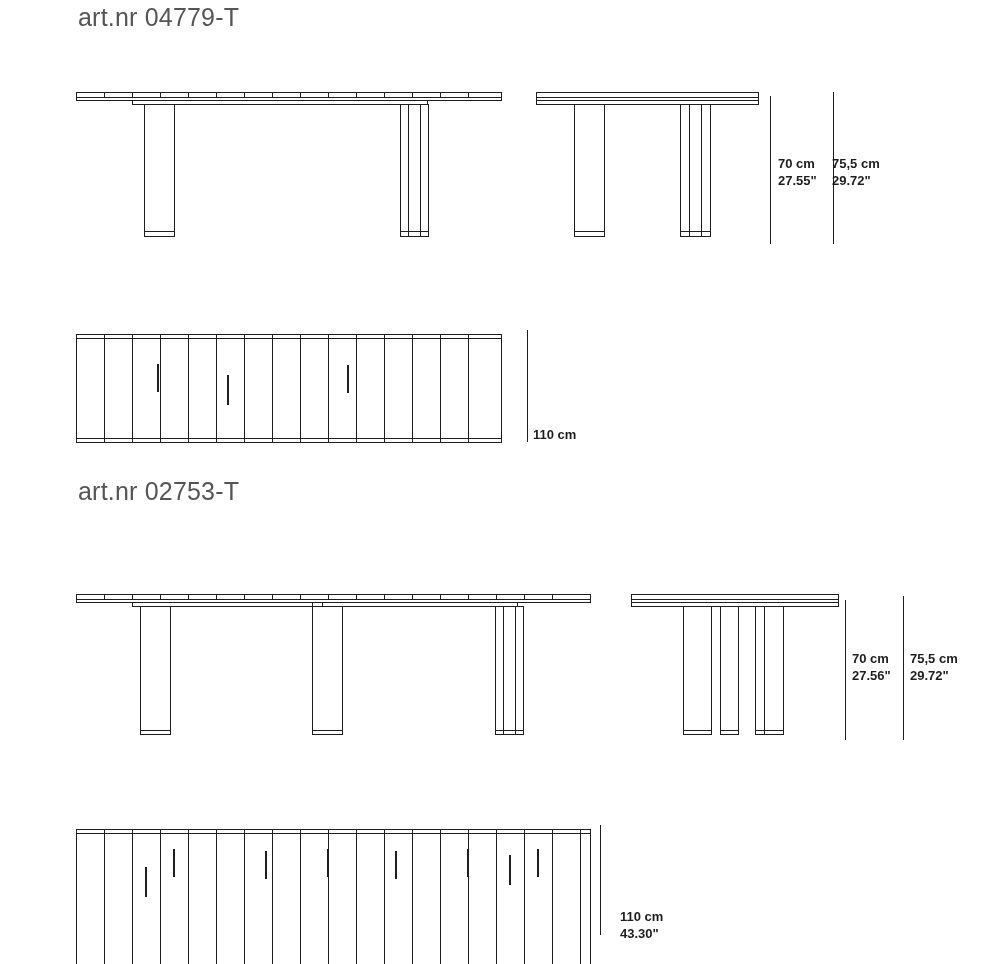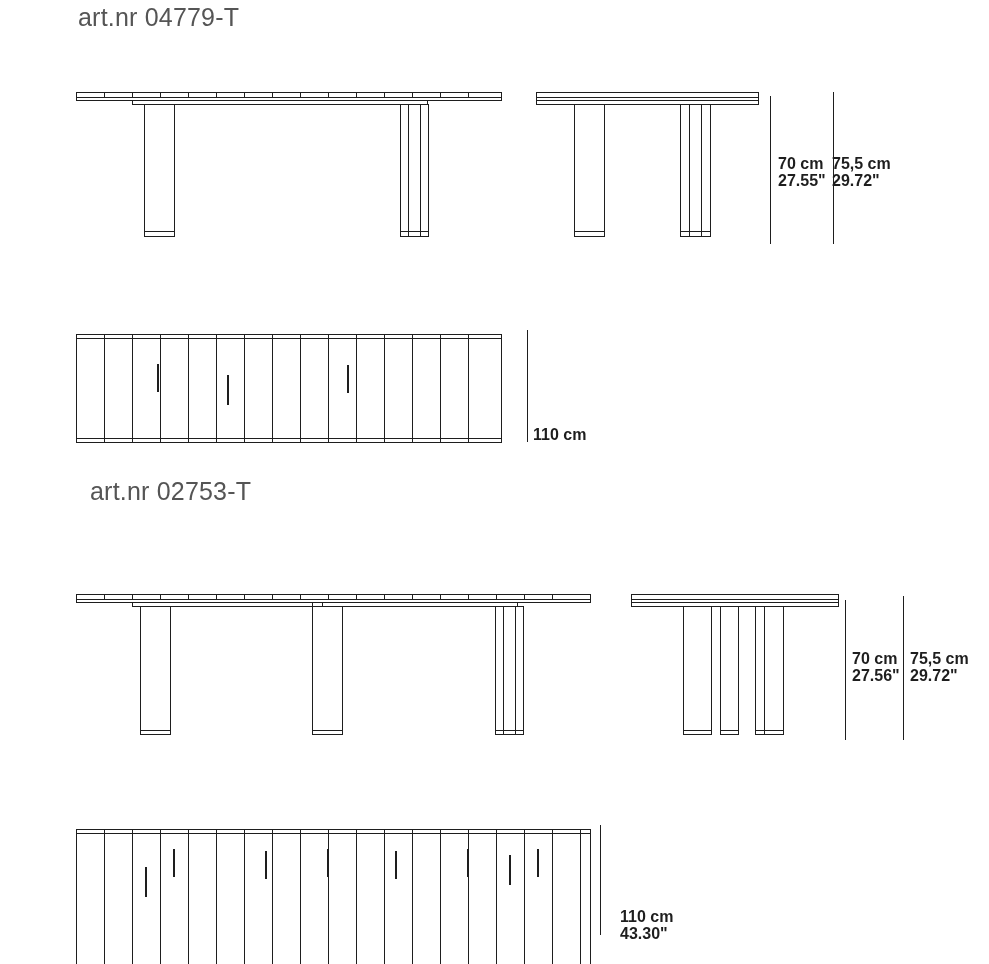--- a/index.html
+++ b/index.html
@@ -21,25 +21,25 @@
   }
   .title {
     position: absolute;
     font-size: 25px;
     font-weight: 400;
     color: #555555;
     letter-spacing: 0.2px;
     white-space: nowrap;
   }
   #title-1 { left: 78px; top: 3px; }
-  #title-2 { left: 90px; top: 477px; }
+  #title-2 { left: 78px; top: 477px; }
 
   .dim-label {
     position: absolute;
-    font-size: 16px;
+    font-size: 13px;
     font-weight: bold;
     color: #1e1e1e;
     white-space: nowrap;
     line-height: 17px;
   }
 
   .vline {
     position: absolute;
     width: 1px;
     background: #1e1e1e;

